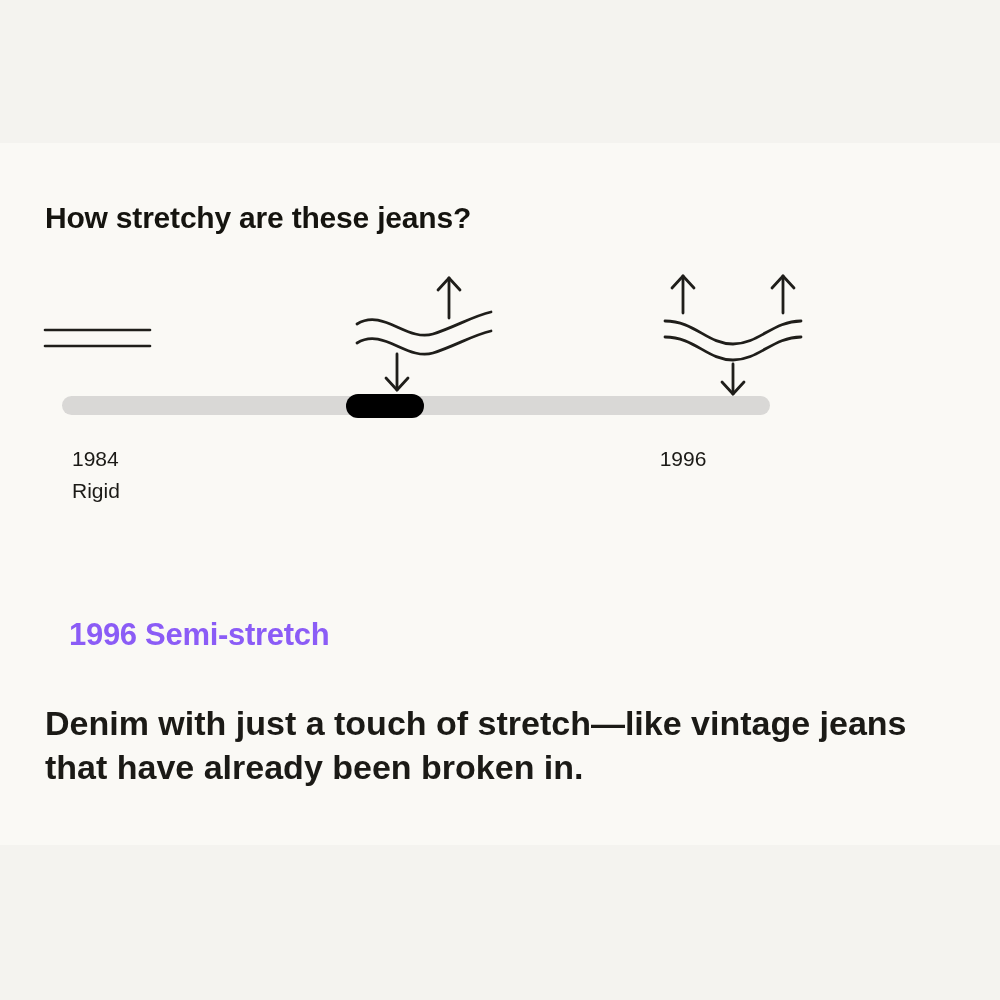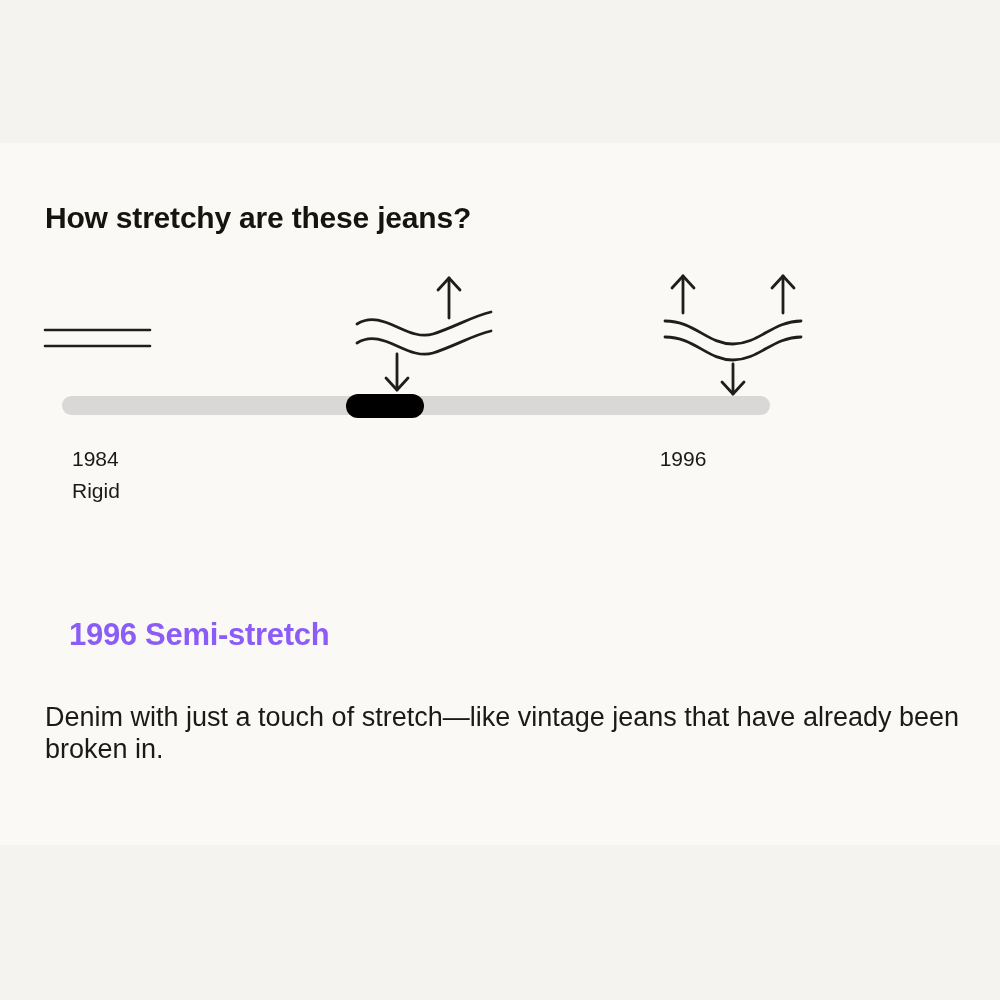--- a/index.html
+++ b/index.html
@@ -123,24 +123,24 @@
     color: #8b5cf6;
     letter-spacing: -0.3px;
     white-space: nowrap;
     margin-left: 24px;
   }
   #detail-text {
     position: absolute;
     left: 45px;
     top: 558px;
     width: 925px;
-    font-size: 27px;
-    line-height: 32px;
+    font-size: 34px;
+    line-height: 44px;
     color: #1b1a16;
-    font-weight: 400;
+    font-weight: 700;
   }
 </style>
 </head>
 <body>
 
 <div id="card">
 
   <div id="title">How stretchy are these jeans?</div>
 
   <div id="icon-row">

